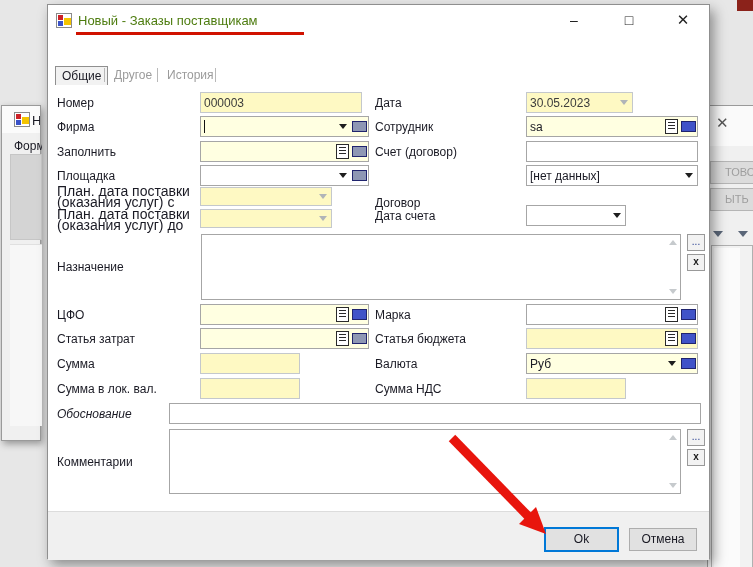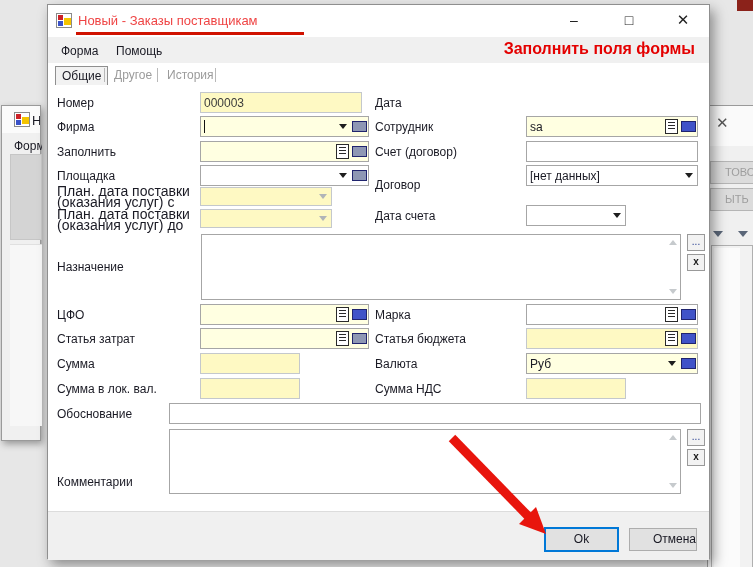--- a/index.html
+++ b/index.html
@@ -34,21 +34,21 @@
   .appicon i { position:absolute; display:block; }
   .appicon .sq-r { left:1px; top:1px;  width:5px; height:5px; background:#cc2127; }
   .appicon .sq-b { left:1px; top:7px;  width:5px; height:5px; background:#3a52c8; }
   .appicon .sq-y { left:7px; top:4px;  width:7px; height:7px; background:#f4c400; }
 
   
   .dialog { position:absolute; left:47px; top:4px; width:663px; height:555px;
     background:#ffffff; border:1px solid #8f8f8f; box-shadow:4px 6px 12px rgba(0,0,0,.4); }
   .titlebar { position:absolute; left:0; top:0; width:100%; height:32px; background:#ffffff; }
   .titlebar .appicon { position:absolute; left:8px; top:8px; }
-  .title-text { position:absolute; left:30px; top:8px; font-size:13px; color:#ef4444; white-space:nowrap; }
+  .title-text { position:absolute; left:30px; top:8px; font-size:13px; color:#4d7c0f; white-space:nowrap; }
   .title-underline { position:absolute; left:28px; top:27px; width:228px; height:3px; background:#d01200; }
   .winbtn { position:absolute; top:0; width:42px; height:30px; text-align:center; line-height:30px; font-size:14px; color:#222; }
   .winbtn.min { left:505px; } .winbtn.max { left:560px; } .winbtn.cls { left:614px; font-size:15px; }
 
   .menubar { position:absolute; left:0; top:32px; width:100%; height:26px; background:#f0f0f0; }
   .menu-item { position:absolute; top:5px; font-size:12px; color:#1a1a24; padding:2px 5px; }
   .menu-form { left:8px; } .menu-help { left:63px; }
   .annotation { position:absolute; right:14px; top:3px; font-size:16px; font-weight:bold; color:#e40000; white-space:nowrap; }
 
   .tabstrip { position:absolute; left:0; top:58px; width:100%; height:22px; background:#fff; }
@@ -81,21 +81,21 @@
   .mline .sa-up { top:5px; border-bottom:5px solid #c6cacd; }
   .mline .sa-dn { bottom:5px; border-top:5px solid #c6cacd; }
   .minibtn { position:absolute; width:18px; height:17px; background:#f2f2f2; border:1px solid #999;
     font-size:10px; text-align:center; line-height:14px; color:#223a8f; }
   .minibtn.xb { color:#1a1a1a; font-weight:bold; font-size:10px; }
 
   
   .footer { position:absolute; left:0; top:506px; width:100%; height:49px; background:#f0f0f0; border-top:1px solid #dcdcdc; }
   .btn { position:absolute; font-size:12px; color:#1a1a24; background:#e1e1e1; border:1px solid #adadad; text-align:center; }
   .btn-ok { left:496px; top:15px; width:75px; height:25px; border:2px solid #0078d7; line-height:21px; }
-  .btn-cancel { left:581px; top:16px; width:68px; height:23px; line-height:21px;text-align:right; }
+  .btn-cancel { left:581px; top:16px; width:68px; height:23px; line-height:21px; }
 
   .arrow-overlay { position:absolute; left:0; top:0; width:753px; height:567px; pointer-events:none; }
 </style>
 </head>
 <body>
 
 <div class="bgwin-left">
   <div class="bg-titlebar">
     <span class="appicon bg-appicon">
         <i class="sq-r"></i>
@@ -132,42 +132,43 @@
         <i class="sq-b"></i>
         <i class="sq-y"></i>
       </span>
     <span class="title-text">Новый - Заказы поставщикам</span>
     <span class="title-underline"></span>
     <span class="winbtn min">–</span>
     <span class="winbtn max">□</span>
     <span class="winbtn cls">✕</span>
   </div>
 
-  <div class="menubar">
-    <span class="menu-item menu-form">Форма</span>
-    <span class="menu-item menu-help">Помощь</span>
-    <span class="annotation">Заполнить поля формы</span>
-  </div>
 
   <div class="tabstrip">
     <span class="tab active">Общие</span>
     <span class="tab inactive tab-other">Другое</span>
     <span class="tabsep" style="left:56px;"></span>
     <span class="tab inactive tab-history">История</span>
     <span class="tabsep" style="left:109px;"></span>
     <span class="tabsep" style="left:167px;"></span>
   </div>
 
   <div class="formarea"></div>
 
   <span class="lbl" style="left:9px;top:91px;">Номер</span>
   <div class="ebox disab" style="left:152px;top:87px;width:162px;">
     <span class="val">000003</span>
   </div>
   <span class="lbl" style="left:327px;top:91px;">Дата</span>
+  <div class="ebox disab" style="left:478px;top:87px;width:107px;">
+    <span class="val">30.05.2023</span>
+    <span class="ibtn">
+        <i class="dd grey"></i>
+      </span>
+  </div>
 
   <span class="lbl" style="left:9px;top:115px;">Фирма</span>
   <div class="ebox yellow" style="left:152px;top:111px;width:169px;">
     <span class="caret"></span>
     <span class="val"></span>
     <span class="ibtn">
         <i class="dd"></i>
       </span>
     <span class="ibtn">
         <i class="sqbtn dim"></i>
@@ -210,21 +211,21 @@
   <span class="lbl" style="left:9px;top:164px;">Площадка</span>
   <div class="ebox" style="left:152px;top:160px;width:169px;">
     <span class="val"></span>
     <span class="ibtn">
         <i class="dd"></i>
       </span>
     <span class="ibtn">
         <i class="sqbtn dim"></i>
       </span>
   </div>
-  <span class="lbl" style="left:327px;top:173px;">Договор</span>
+  <span class="lbl" style="left:327px;top:191px;">Договор</span>
   <div class="ebox" style="left:478px;top:160px;width:172px;">
     <span class="val">[нет данных]</span>
     <span class="ibtn">
         <i class="dd"></i>
       </span>
   </div>
 
   <span class="lbl2" style="left:9px;top:181px;">
     <span>План. дата поставки</span><br>
     <span>(оказания услуг) с</span>
@@ -337,26 +338,26 @@
 
   <span class="lbl" style="left:9px;top:377px;">Сумма в лок. вал.</span>
   <div class="ebox disab" style="left:152px;top:373px;width:100px;">
     <span class="val"></span>
   </div>
   <span class="lbl" style="left:327px;top:377px;">Сумма НДС</span>
   <div class="ebox disab" style="left:478px;top:373px;width:100px;">
     <span class="val"></span>
   </div>
 
-  <span class="lbl" style="left:9px;top:402px;">Обоснование</span>
+  <span class="lbl" style="left:9px;top:402px;font-style:italic;">Обоснование</span>
   <div class="ebox" style="left:121px;top:398px;width:532px;">
     <span class="val"></span>
   </div>
 
-  <span class="lbl" style="left:9px;top:450px;margin-top:20px;">Комментарии</span>
+  <span class="lbl" style="left:9px;top:450px;">Комментарии</span>
   <div class="mline" style="left:121px;top:424px;width:512px;height:65px;">
     <span class="val"></span>
     <i class="sa-up"></i>
     <i class="sa-dn"></i>
   </div>
   <div class="minibtn" style="left:639px;top:424px;">...</div>
   <div class="minibtn xb" style="left:639px;top:444px;">x</div>
 
   <div class="footer">
     <div class="btn btn-ok">Ok</div>

